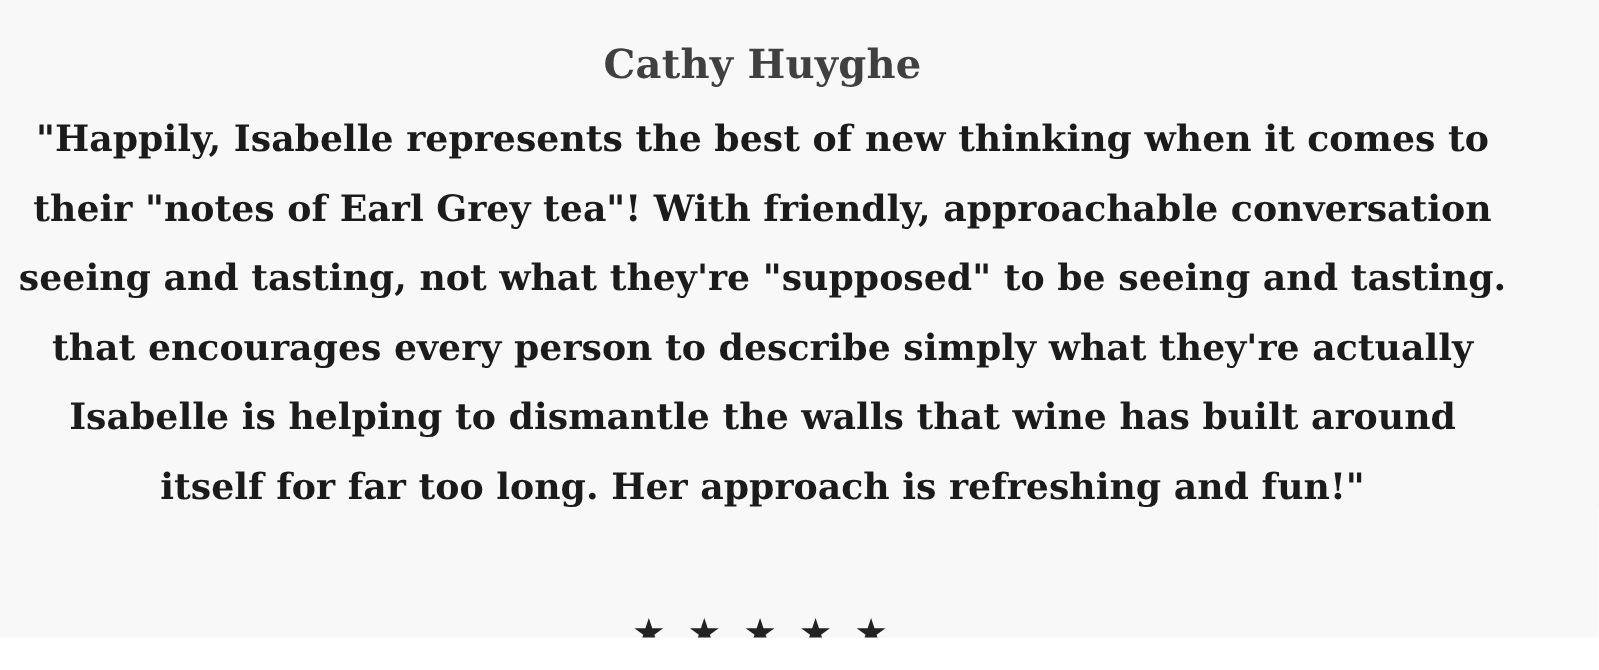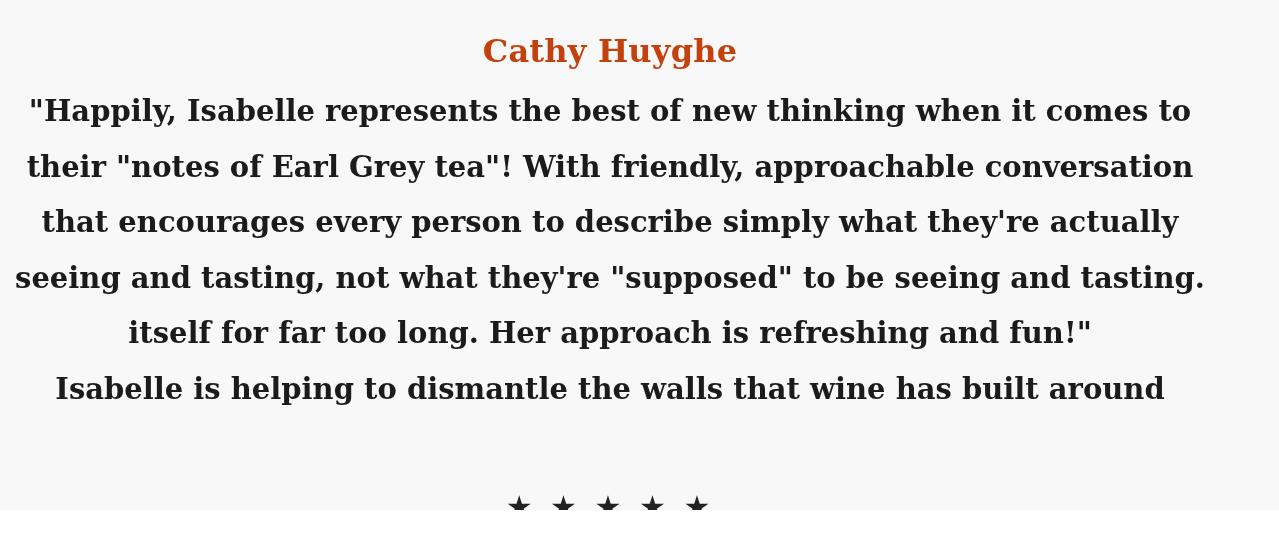--- a/index.html
+++ b/index.html
@@ -23,21 +23,21 @@
     width: 1220px; 
     margin: 0;
     text-align: center;
   }
   .author-name {
     margin: 0;
     padding-top: 30px;
     font-size: 32px;
     font-weight: 700;
     line-height: 42px;
-    color: #c2410c;
+    color: #404040;
     letter-spacing: 0.2px;
   }
   .quote-block {
     margin-top: 12px;
     font-size: 29px;
     font-weight: 700;
     color: #1b1b1b;
   }
   .quote-line {
     line-height: 55.5px;
@@ -65,24 +65,24 @@
 </style>
 </head>
 <body>
 
 <div class="testimonial-section">
   <div class="content-column">
     <h2 class="author-name">Cathy Huyghe</h2>
     <blockquote class="quote-block" style="margin:12px 0 0 0;">
       <div class="quote-line">"Happily, Isabelle represents the best of new thinking when it comes to</div>
       <div class="quote-line">their "notes of Earl Grey tea"! With friendly, approachable conversation</div>
+      <div class="quote-line">seeing and tasting, not what they're "supposed" to be seeing and tasting.</div>
       <div class="quote-line">that encourages every person to describe simply what they're actually</div>
-      <div class="quote-line">seeing and tasting, not what they're "supposed" to be seeing and tasting.</div>
+      <div class="quote-line">Isabelle is helping to dismantle the walls that wine has built around</div>
       <div class="quote-line">itself for far too long. Her approach is refreshing and fun!"</div>
-      <div class="quote-line">Isabelle is helping to dismantle the walls that wine has built around</div>
     </blockquote>
   </div>
   <div class="star-rating">
     <span class="star">★</span>
     <span class="star">★</span>
     <span class="star">★</span>
     <span class="star">★</span>
     <span class="star">★</span>
   </div>
 </div>

